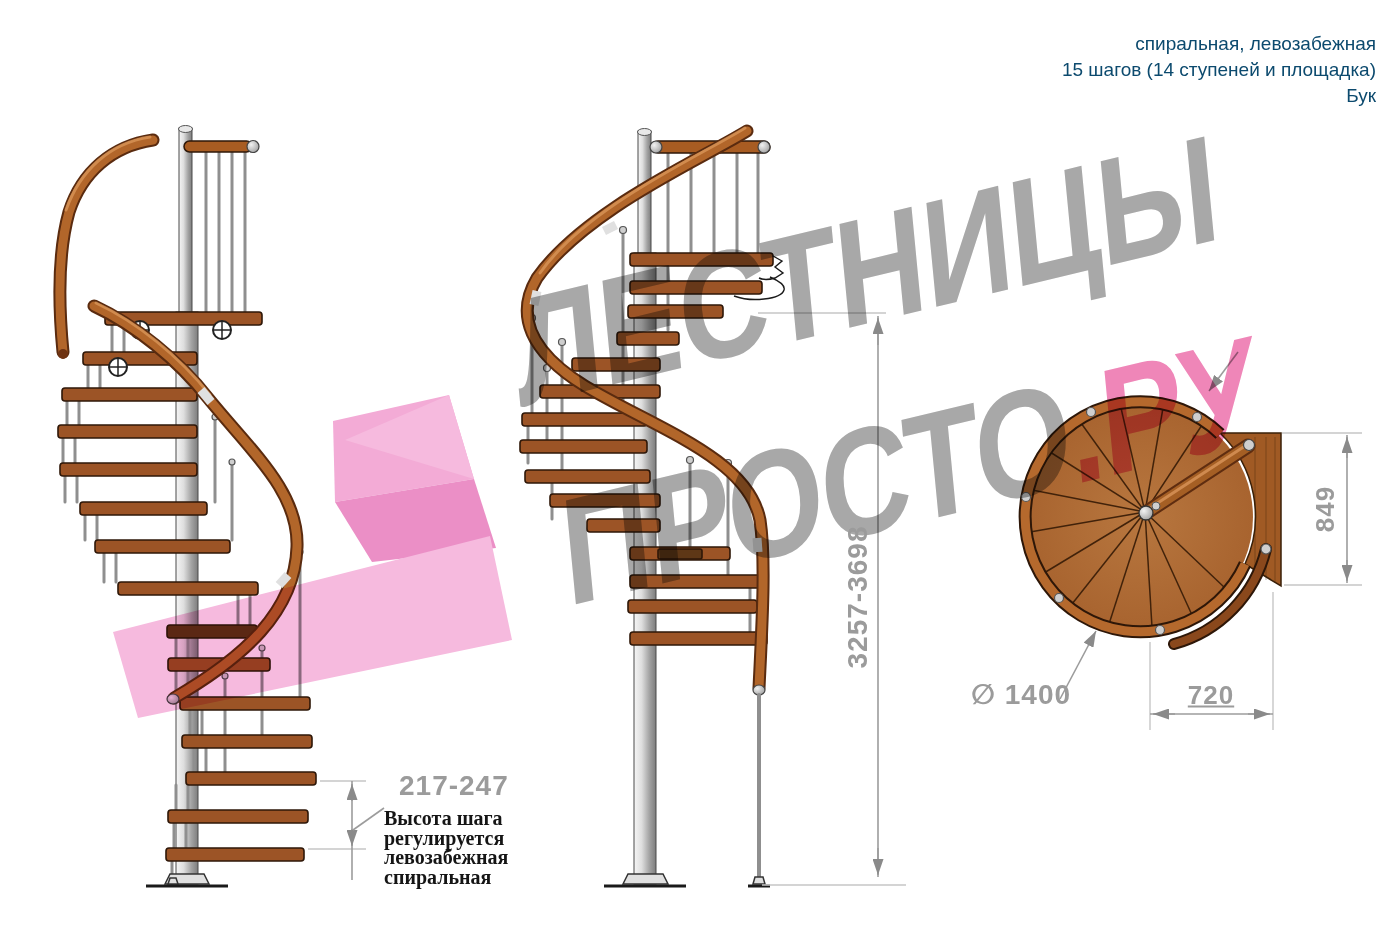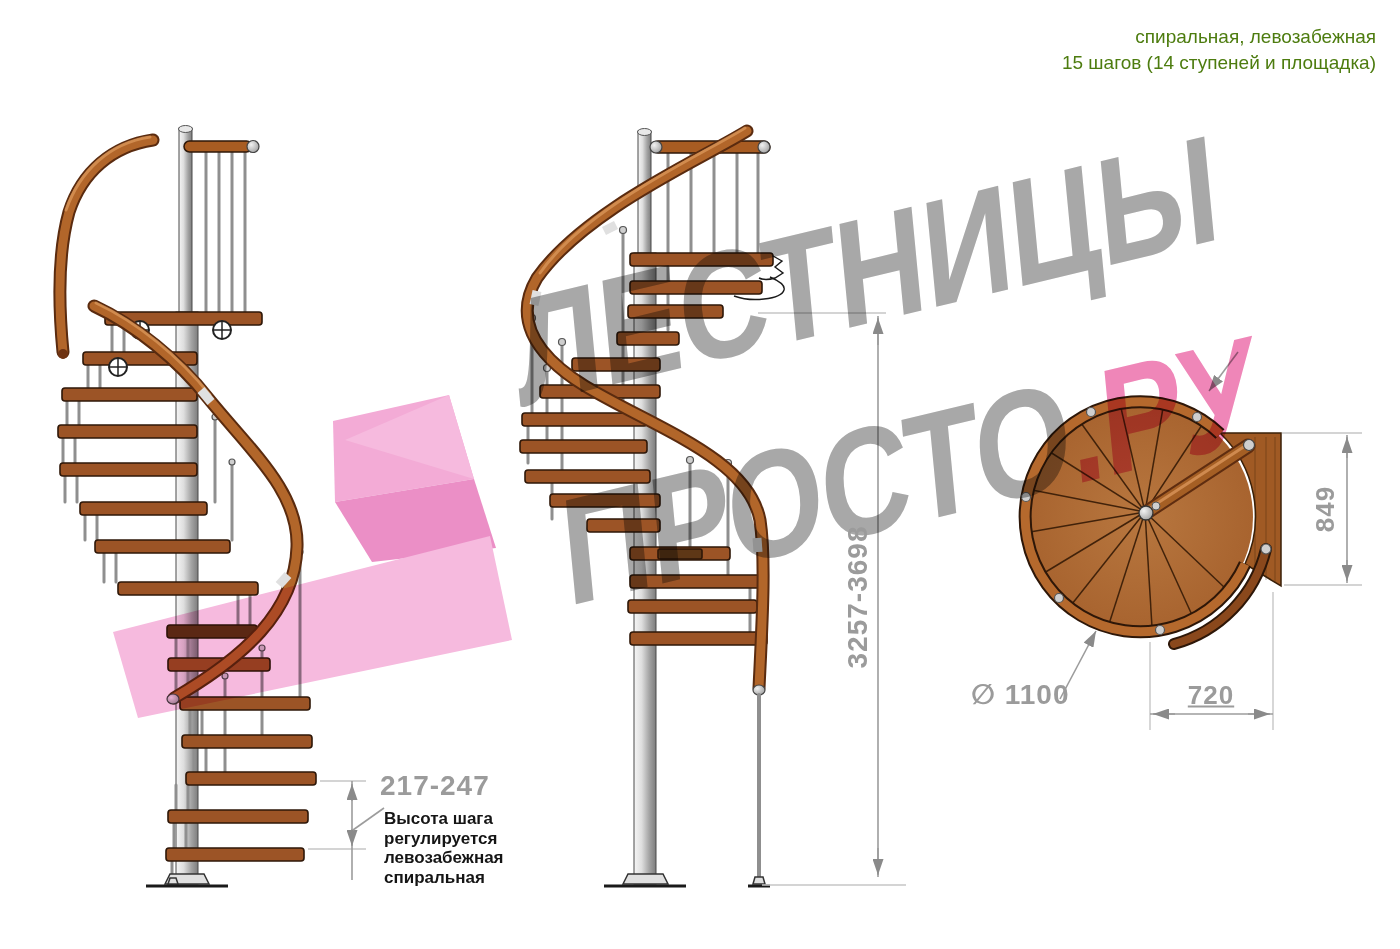--- a/index.html
+++ b/index.html
@@ -7,30 +7,30 @@
         font-family:"Liberation Sans","DejaVu Sans",sans-serif;}
   #drawing{position:absolute;left:0;top:0;}
   
   .overlay{position:absolute;left:0;top:0;mix-blend-mode:multiply;pointer-events:none;}
   .watermark{position:absolute;left:505px;top:252px;transform:rotate(-13.5deg);
              transform-origin:0 0;mix-blend-mode:multiply;white-space:nowrap;}
   .wm-line{font-size:150px;line-height:205px;font-weight:bold;letter-spacing:-2px;
            transform:skewX(-8deg) scaleX(.84);transform-origin:0 0;color:#a8a8a8;}
   .wm-accent{color:#ef86b8;}
   
-  .header{position:absolute;right:24px;top:24px;text-align:right;font-size:19px;
-          line-height:26px;color:#4d7c0f;}
+  .header{position:absolute;right:24px;top:31px;text-align:right;font-size:19px;
+          line-height:26px;color:#0c4a6e;}
   
   .dim-label{position:absolute;font-weight:bold;color:#9b9b9b;letter-spacing:1px;}
   .dim-big{font-size:28px;}
   .dim-mid{font-size:26px;}
   .rot{transform:translate(-50%,-50%) rotate(-90deg);}
   .ctr{transform:translate(-50%,-50%);}
-  .note{position:absolute;left:384px;top:809px;font-size:17px;line-height:19.5px;
-        font-weight:bold;color:#151515;}
+  .note{position:absolute;left:384px;top:809px;font-size:20px;line-height:19.5px;
+        font-weight:bold;color:#151515;font-family:Liberation Serif, serif;}
   
   .step{fill:#9c5426;stroke:#2e1708;stroke-width:1.6;}
   .stepd{fill:#5e3716;stroke:#2e1708;stroke-width:1.6;}
   .rod{stroke:#8f8f8f;stroke-width:3;stroke-linecap:round;fill:none;}
   .railo{fill:none;stroke:#5a2b0f;stroke-width:13;stroke-linecap:round;}
   .raili{fill:none;stroke:#b2662a;stroke-width:9;stroke-linecap:round;}
   .railh{fill:none;stroke:#d89557;stroke-width:3;stroke-linecap:round;opacity:.8;}
   .band{stroke:#e0e0e0;stroke-width:9;stroke-linecap:butt;}
   .dim{stroke:#9c9c9c;stroke-width:1.6;fill:none;}
   .ext{stroke:#c6c6c6;stroke-width:1.4;fill:none;}
@@ -341,31 +341,32 @@
   </svg>
 
   <div class="watermark">
     <div class="wm-line">ЛЕСТНИЦЫ</div>
     <div class="wm-line"><span>ПРОСТО</span><span class="wm-accent">.РУ</span></div>
   </div>
 
   <div class="header">
     <div>спиральная, левозабежная</div>
     <div>15 шагов (14 ступеней и площадка)</div>
+    <div>Бук</div>
   </div>
 
-  <div class="dim-label dim-big" style="left:380px;top:770px;">217-247</div>
+  <div class="dim-label dim-big" style="left:399px;top:770px;">217-247</div>
 
   <div class="note">
     <div>Высота шага</div>
     <div>регулируется</div>
     <div>левозабежная</div>
     <div>спиральная</div>
   </div>
 
   <div class="dim-label dim-big rot" style="left:858px;top:597px;">3257-3698</div>
 
   <div class="dim-label dim-mid rot" style="left:1325px;top:509px;">849</div>
 
   <div class="dim-label dim-mid ctr" style="left:1211px;top:695px;text-decoration:underline;">720</div>
 
-  <div class="dim-label dim-big" style="left:971px;top:678px;">∅ 1100</div>
+  <div class="dim-label dim-big" style="left:971px;top:678px;">∅ 1400</div>
 </div>
 
 </body></html>

